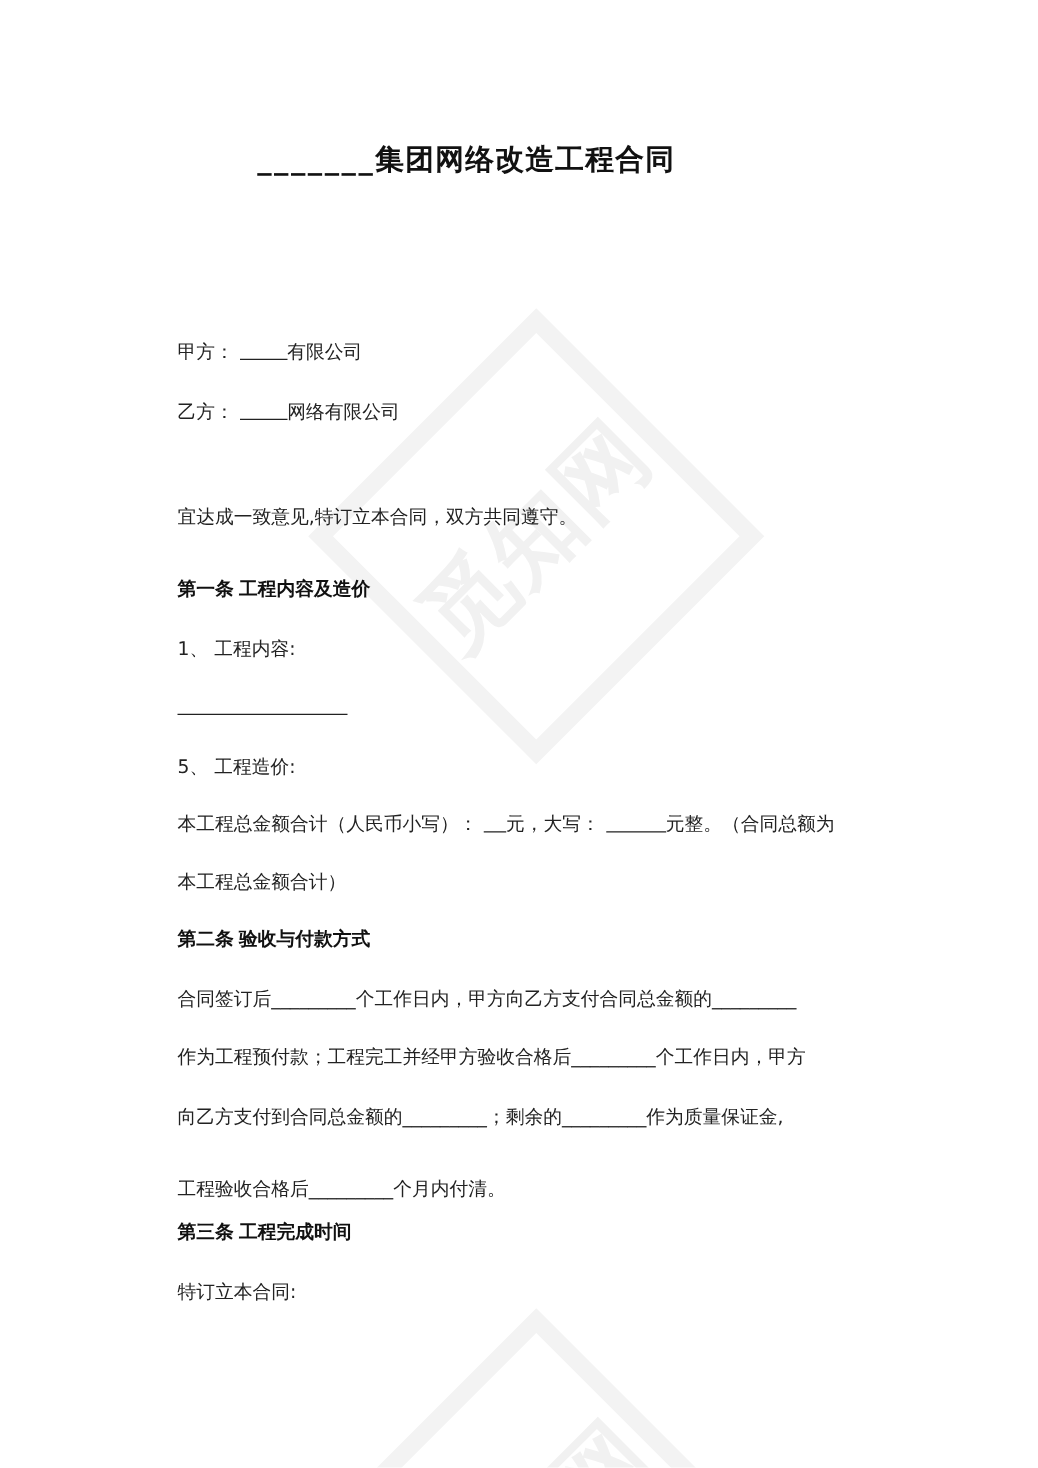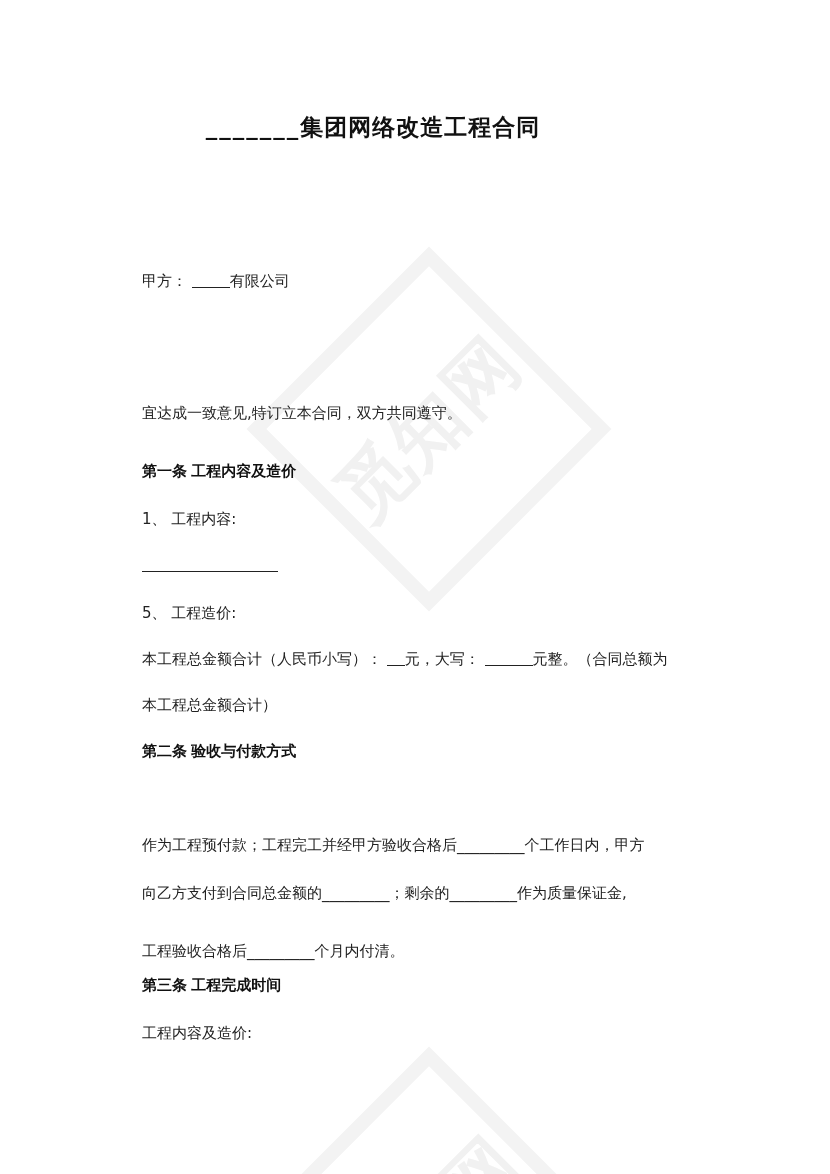--- a/index.html
+++ b/index.html
@@ -95,20 +95,24 @@
 
   <div class="title">
     <span class="blank">_______</span><span>集团网络改造工程合同</span>
   </div>
 
   <div class="line" style="top:272px">
     <span>甲方：</span>
     <span class="ul" style="width:38px"></span><span>有限公司</span>
   </div>
 
+  <div class="line" style="top:320px">
+    <span>乙方：</span>
+    <span class="ul" style="width:38px"></span><span>网络有限公司</span>
+  </div>
 
   <div class="line" style="top:404px">
     <span>宜达成一致意见,特订立本合同，双方共同遵守。</span>
   </div>
 
   <div class="line bold" style="top:462px">第一条  工程内容及造价</div>
 
   <div class="line" style="top:510px">1、 工程内容:</div>
 
   <div class="line" style="top:556px">
@@ -119,27 +123,30 @@
 
   <div class="line" style="top:650px">
     <span>本工程总金额合计（人民币小写）：</span>
     <span class="ul" style="width:18px"></span><span>元，大写：</span>
     <span class="ul" style="width:48px"></span><span>元整。（合同总额为</span>
   </div>
   <div class="line" style="top:696px">本工程总金额合计）</div>
 
   <div class="line bold" style="top:742px">第二条  验收与付款方式</div>
 
+  <div class="line" style="top:790px">
+    <span>合同签订后</span><span>_________</span><span>个工作日内，甲方向乙方支付合同总金额的</span><span>_________</span>
+  </div>
   <div class="line" style="top:884px">
     <span>向乙方支付到合同总金额的</span><span>_________</span><span>；剩余的</span><span>_________</span><span>作为质量保证金,</span>
   </div>
   <div class="line" style="top:836px">
     <span>作为工程预付款；工程完工并经甲方验收合格后</span><span>_________</span><span>个工作日内，甲方</span>
   </div>
   <div class="line" style="top:942px">
     <span>工程验收合格后</span><span>_________</span><span>个月内付清。</span>
   </div>
 
   <div class="line bold" style="top:976px">第三条  工程完成时间</div>
 
-  <div class="line" style="top:1024px">工程内容及造价:</div>
+  <div class="line" style="top:1024px">特订立本合同:</div>
 
 </div>
 
 </body></html>

